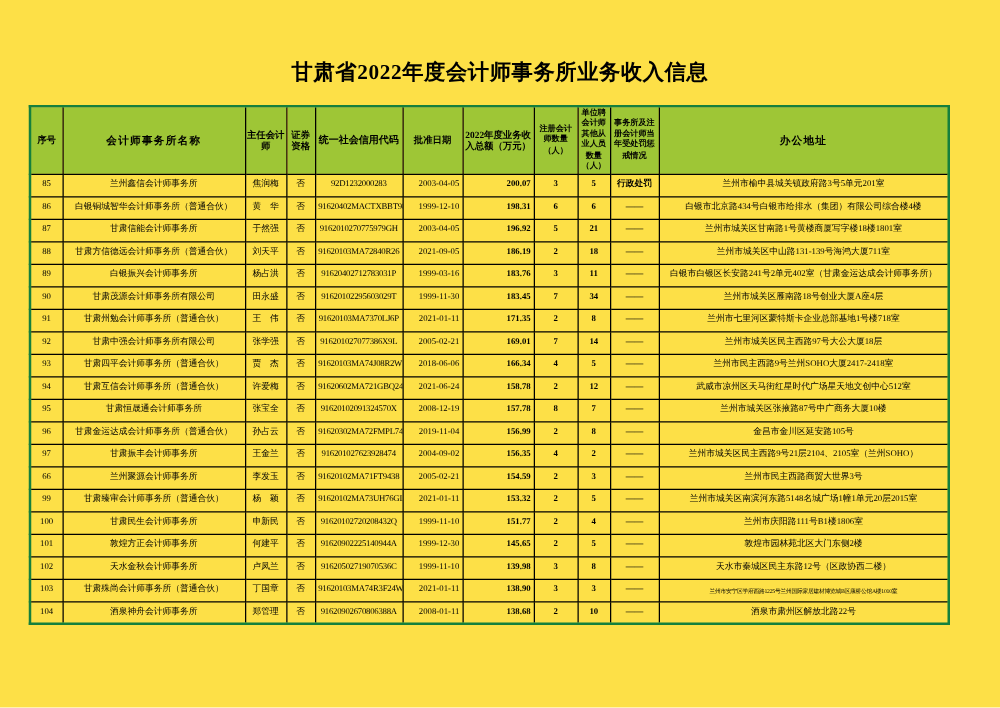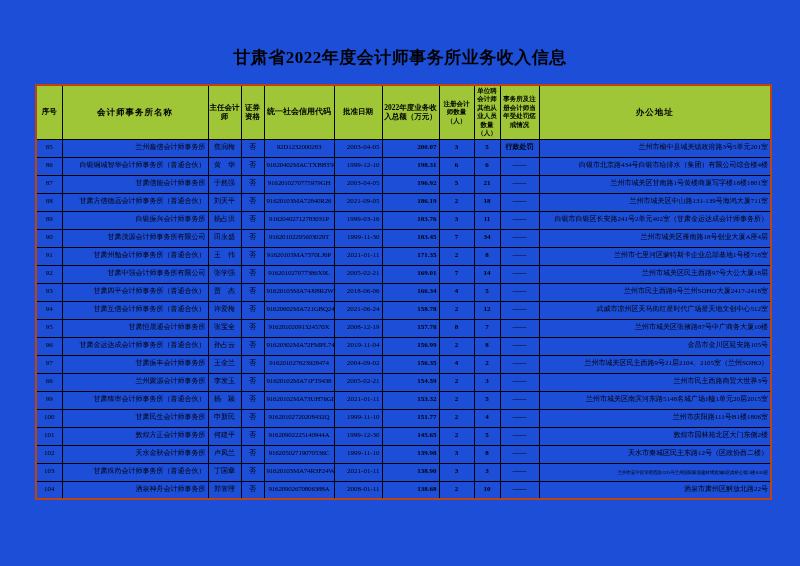--- a/index.html
+++ b/index.html
@@ -6,39 +6,39 @@
   html, body {
     margin: 0; padding: 0;
     width: 800px; height: 566px;
     background: #ffffff;
     font-family: "Liberation Serif", "DejaVu Serif", serif;
     color: #000;
   }
   .page {
     position: relative;
     width: 800px; height: 566px;
-    background: #1d4ed8;
+    background: #fde047;
     overflow: hidden;
   }
   .page-title {
     position: absolute;
     top: 46px; left: 0;
     width: 800px;
     text-align: center;
     font-size: 17px;
     font-weight: bold;
     letter-spacing: 0.5px;
   }
   table.income {
     position: absolute;
-    left: 35px; top: 84px;
+    left: 23px; top: 84px;
     width: 735px;
     border-collapse: collapse;
     table-layout: fixed;
-    border: 2px solid #c2410c;
+    border: 2px solid #15803d;
     font-family: Liberation Serif, serif;
   }
   table.income th, table.income td {
     border: 1px solid #000;
     overflow: hidden;
     padding: 0 2px;
     vertical-align: middle;
   }
   table.income thead th {
     background: var(--header-bg, #9ec636);
@@ -51,29 +51,29 @@
   }
   table.income thead th.c-code { font-size: 8px; }
   table.income thead th.c-name, table.income thead th.c-address { font-size: 8.5px; letter-spacing: 1px; }
   table.income thead th.c-penalty, table.income thead th.c-staff, table.income thead th.c-cpa { font-size: 6.5px; }
   table.income tbody td {
     height: 18px;
     font-size: 7px;
     line-height: 1.1;
   }
   .c-seq   { text-align: center; }
-  .c-name  { text-align: right; }
+  .c-name  { text-align: center; }
   .c-chief { text-align: center; margin-left: 44px; }
   .c-sec   { text-align: center; }
   td.c-code { font-size: 5.8px; letter-spacing: -0.2px; text-align: center; white-space: nowrap; }
   td.c-date { text-align: right; font-size: 6.3px; white-space: nowrap; }
   td.c-income { text-align: right; font-weight: bold; padding-right: 6px; white-space: nowrap; }
   td.c-cpa, td.c-staff { text-align: center; font-weight: bold; }
   td.c-penalty { text-align: center; font-weight: bold; font-size: 6.5px; }
-  td.c-address { text-align: right; font-size: 6.3px; }
+  td.c-address { text-align: center; font-size: 6.3px; }
   td.c-address.tiny { font-size: 4.6px; letter-spacing: -0.2px; }
 </style>
 </head>
 <body>
 
 <div class="page">
   <div class="page-title">甘肃省2022年度会计师事务所业务收入信息</div>
 
   <table class="income">
     <colgroup>

